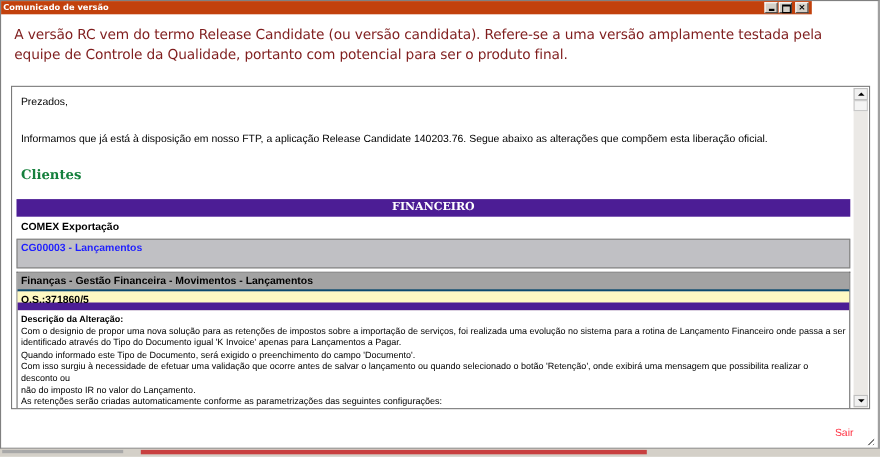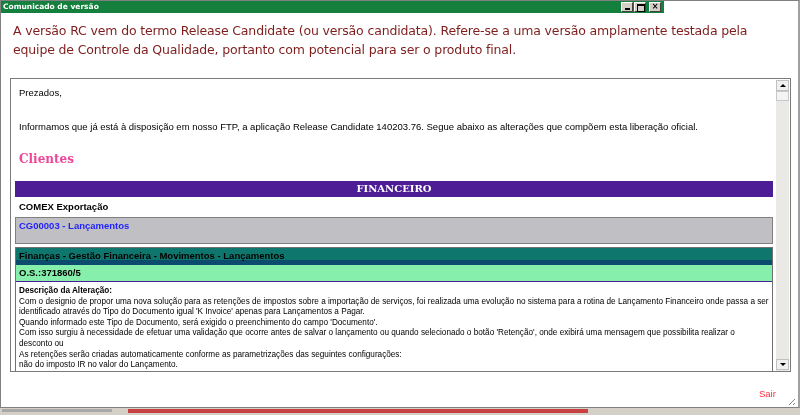--- a/index.html
+++ b/index.html
@@ -5,22 +5,22 @@
     * { box-sizing: border-box; margin: 0; padding: 0; }
     html, body { width: 800px; height: 415px; overflow: hidden; background: #d4d0c8; }
     body { position: relative; font-family: "Liberation Sans", sans-serif; }
 
     .window {
       position: absolute; left: 0; top: 0; width: 800px; height: 408px;
       background: #ffffff; border: 1px solid #808080;
       border-right: 2px solid #a0a0a0;
     }
     .titlebar {
-      position: absolute; left: 0; top: 0; width: 663px; height: 12px;
-      background: #15803d; color: #ffffff;
+      position: absolute; left: 0; top: 0; width: 737px; height: 12px;
+      background: #c2410c; color: #ffffff;
       font-family: "DejaVu Sans", sans-serif; font-size: 7.5px; font-weight: bold;
       line-height: 12px; padding-left: 2px;
     }
     .title-buttons { position: absolute; right: 3px; top: 1px; display: flex; gap: 1px; }
     .tbtn {
       width: 12px; height: 10px; background: #d4d0c8;
       border-top: 1px solid #ffffff; border-left: 1px solid #ffffff;
       border-right: 1px solid #404040; border-bottom: 1px solid #404040;
       position: relative; cursor: default;
     }
@@ -39,43 +39,43 @@
       border: 1px solid #7a7a7a; background: #ffffff; overflow: hidden;
     }
     .content-inner {
       position: absolute; left: 0; top: 0; width: 765px; height: 292px; overflow: hidden;
       font-size: 9.5px; color: #000;
     }
     .p-greet { position: absolute; left: 8px; top: 8px; font-size: 9.5px; }
     .p-info { position: absolute; left: 8px; top: 42px; font-size: 9.5px; }
     .h-clientes {
       position: absolute; left: 8px; top: 73px;
-      font-family: "DejaVu Serif", serif; font-size: 12px; font-weight: bold; color: #ec4899;
+      font-family: "DejaVu Serif", serif; font-size: 12px; font-weight: bold; color: #15803d;
     }
     .bar-financeiro {
       position: absolute; left: 4px; top: 102px; width: 758px; height: 16px;
       background: #4c1d95; color: #ffffff; text-align: center;
       font-family: "DejaVu Serif", serif; font-weight: bold; font-size: 10px; line-height: 16px;
     }
     .comex { position: absolute; left: 8px; top: 122px; font-weight: bold; font-size: 9.5px; }
     .cg-box {
       position: absolute; left: 4px; top: 138px; width: 758px; height: 27px;
       background: #c0c0c4; border: 1px solid #808080;
       color: #1f1fff; font-weight: bold; font-size: 9.5px; line-height: 15px; padding-left: 3px;
     }
     .fin-table {
       position: absolute; left: 4px; top: 168px; width: 758px;
       border: 1px solid #707070; border-bottom: none;
     }
     .fin-head {
-      height: 17px; background: #0f766e; border-bottom: 5px solid #0c4a6e;
+      height: 17px; background: #a3a3a3; border-bottom: 2px solid #0c4a6e;
       font-weight: bold; font-size: 9.5px; line-height: 16px; padding-left: 3px;
     }
     .fin-os {
-      height: 17px; background: #86efac; border-bottom: 1px solid #4c1d95;
+      height: 17px; background: #fef9c3; border-bottom: 7px solid #4c1d95;
       font-weight: bold; font-size: 9.5px; line-height: 16px; padding-left: 3px;
     }
     .fin-desc { padding: 4px 3px 0 3px; font-size: 8.2px; line-height: 10.6px; }
     .fin-desc .label { font-weight: bold; }
 
     .scrollbar {
       position: absolute; right: 1px; top: 1px; width: 13px; height: 292px;
       background: #ebe9e6;
     }
     .sb-btn {
@@ -132,22 +132,22 @@
 
       <div class="fin-table">
         <div class="fin-head">Finanças - Gestão Financeira - Movimentos - Lançamentos</div>
         <div class="fin-os">O.S.:371860/5</div>
         <div class="fin-desc">
           <div class="label">Descrição da Alteração:</div>
           <div>Com o designio de propor uma nova solução para as retenções de impostos sobre a importação de serviços, foi realizada uma evolução no sistema para a rotina de Lançamento Financeiro onde passa a ser</div>
           <div>identificado através do Tipo do Documento igual 'K Invoice' apenas para Lançamentos a Pagar.</div>
           <div>Quando informado este Tipo de Documento, será exigido o preenchimento do campo 'Documento'.</div>
           <div>Com isso surgiu à necessidade de efetuar uma validação que ocorre antes de salvar o lançamento ou quando selecionado o botão 'Retenção', onde exibirá uma mensagem que possibilita realizar o desconto ou</div>
+          <div>não do imposto IR no valor do Lançamento.</div>
           <div>As retenções serão criadas automaticamente conforme as parametrizações das seguintes configurações:</div>
-          <div>não do imposto IR no valor do Lançamento.</div>
           <div>'GF - GE - 2455 - Código Imposto para CIDE';</div>
 
         </div>
       </div>
     </div>
 
     <div class="scrollbar">
       <div class="sb-btn up"></div>
       <div class="sb-thumb"></div>
       <div class="sb-btn down"></div>

